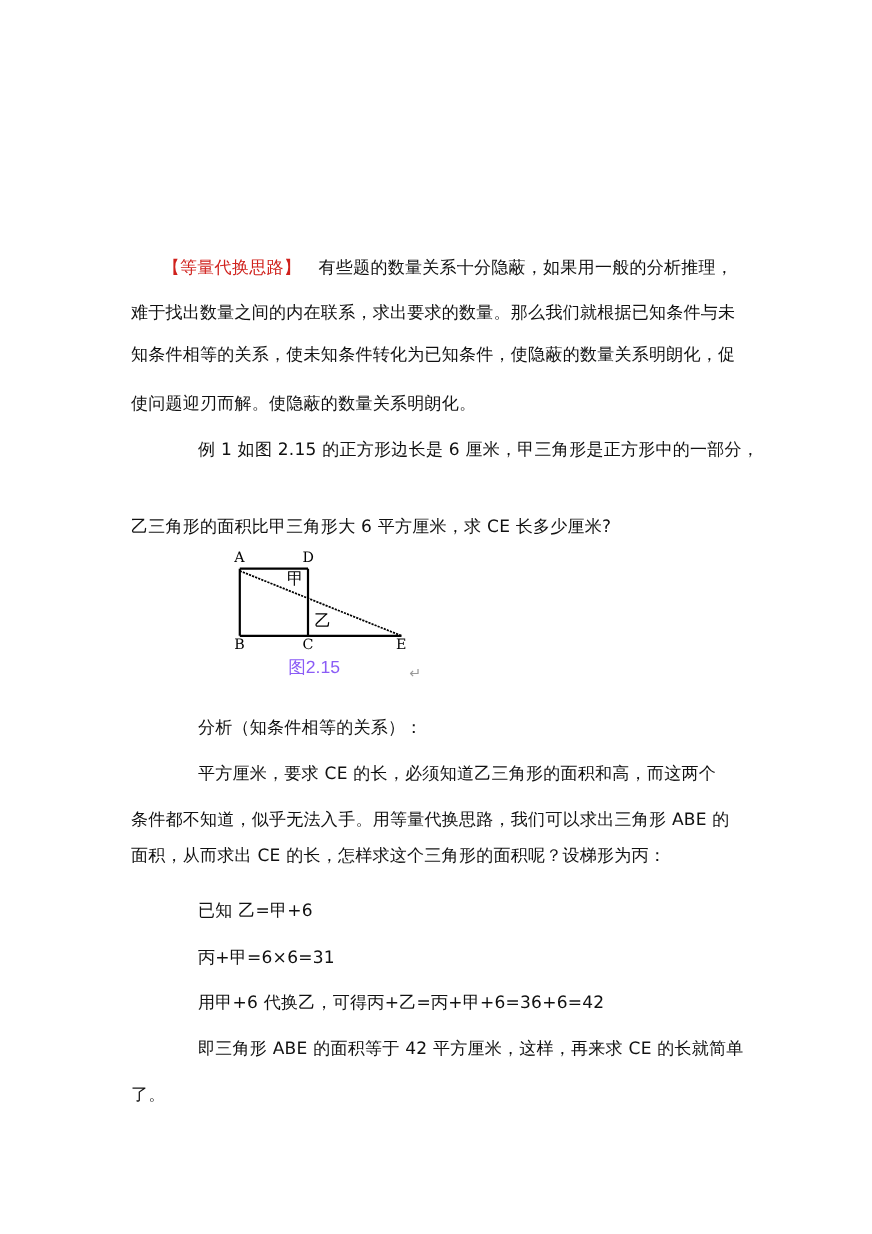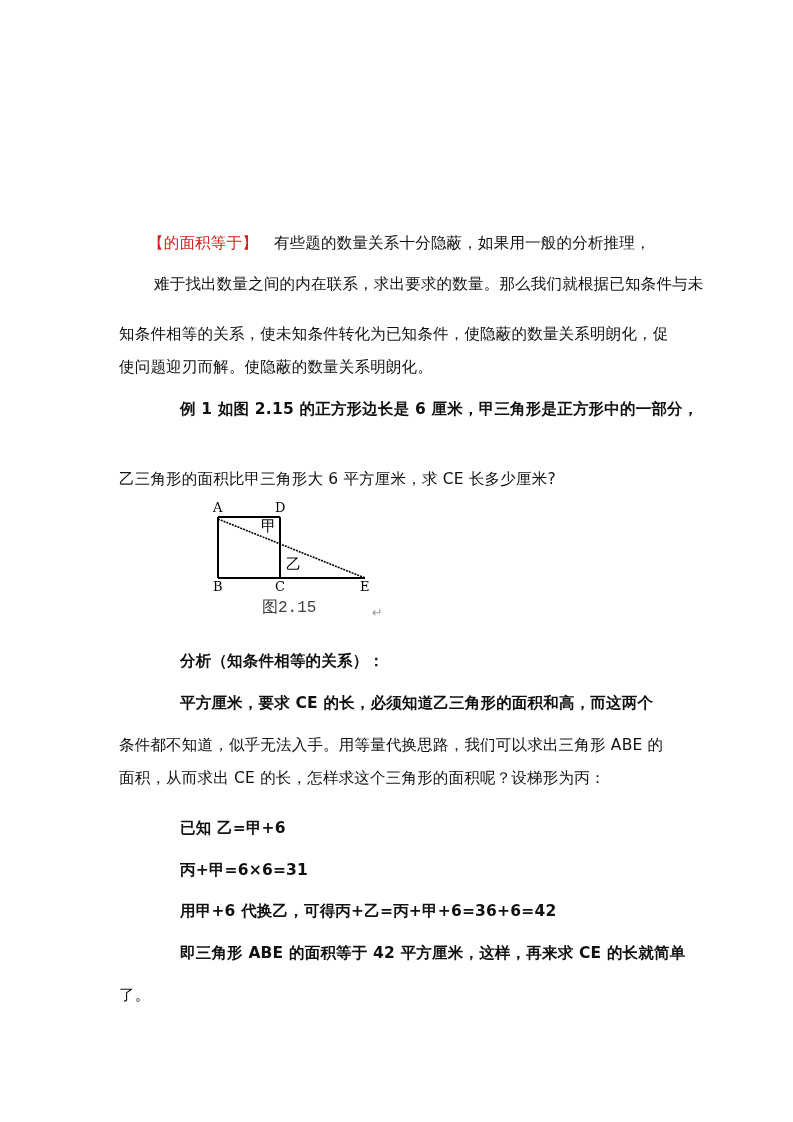--- a/index.html
+++ b/index.html
@@ -1,39 +1,39 @@
 <!DOCTYPE html>
 <html><head>
 <meta charset="utf-8">
 <style>
   html, body { margin: 0; padding: 0; background: #ffffff; }
   body { width: 793px; height: 1122px; position: relative; overflow: hidden;
          font-family: "DejaVu Sans", "Liberation Sans", sans-serif; color: #111; }
   .line { position: absolute; left: 119px; font-size: 15.5px; line-height: 20px;
           white-space: nowrap; letter-spacing: 0.2px; }
-  .indent { left: 180px; font-weight: bold; }
+  .indent { left: 180px; }
   .heading { color: #d0211c; }
   .figure { position: absolute; left: 200px; top: 495px; width: 200px; height: 130px; }
   .figure svg { position: absolute; left: 0; top: 0; }
   .lbl { position: absolute; font-family: "DejaVu Serif", "Liberation Serif", serif;
          font-size: 13px; color: #000; }
-  .cap { position: absolute; font-family: Liberation Mono, monospace;
-         font-size: 16px; color: #404040; }
+  .cap { position: absolute; font-family: Liberation Sans, sans-serif;
+         font-size: 16px; color: #8b5cf6; }
   .ret { position: absolute; color: #999; font-size: 13px; }
 </style>
 </head>
 <body>
 
 <div>
 
   <div class="line" style="top:233px;">
-    <span style="display:inline-block;width:29px;"></span><span class="heading">【的面积等于】</span><span style="display:inline-block;width:16px;"></span><span>有些题的数量关系十分隐蔽，如果用一般的分析推理，</span>
+    <span style="display:inline-block;width:29px;"></span><span class="heading">【等量代换思路】</span><span style="display:inline-block;width:16px;"></span><span>有些题的数量关系十分隐蔽，如果用一般的分析推理，</span>
   </div>
-  <div class="line" style="top:274px;margin-left:35px;">难于找出数量之间的内在联系，求出要求的数量。那么我们就根据已知条件与未</div>
-  <div class="line" style="top:324px;">知条件相等的关系，使未知条件转化为已知条件，使隐蔽的数量关系明朗化，促</div>
+  <div class="line" style="top:274px;">难于找出数量之间的内在联系，求出要求的数量。那么我们就根据已知条件与未</div>
+  <div class="line" style="top:312px;">知条件相等的关系，使未知条件转化为已知条件，使隐蔽的数量关系明朗化，促</div>
   <div class="line" style="top:357px;">使问题迎刃而解。使隐蔽的数量关系明朗化。</div>
 
   <div class="line indent" style="top:399px;">例 1  如图 2.15 的正方形边长是 6 厘米，甲三角形是正方形中的一部分，</div>
   <div class="line" style="top:441px;margin-top:28px;">乙三角形的面积比甲三角形大 6 平方厘米，求 CE 长多少厘米?</div>
 
   <div class="figure">
     <svg width="200" height="130" viewBox="0 0 200 130">
 
       <line x1="18" y1="22" x2="80" y2="22" stroke="#000" stroke-width="2"></line>
       <line x1="18" y1="22" x2="18" y2="83" stroke="#000" stroke-width="2"></line>

